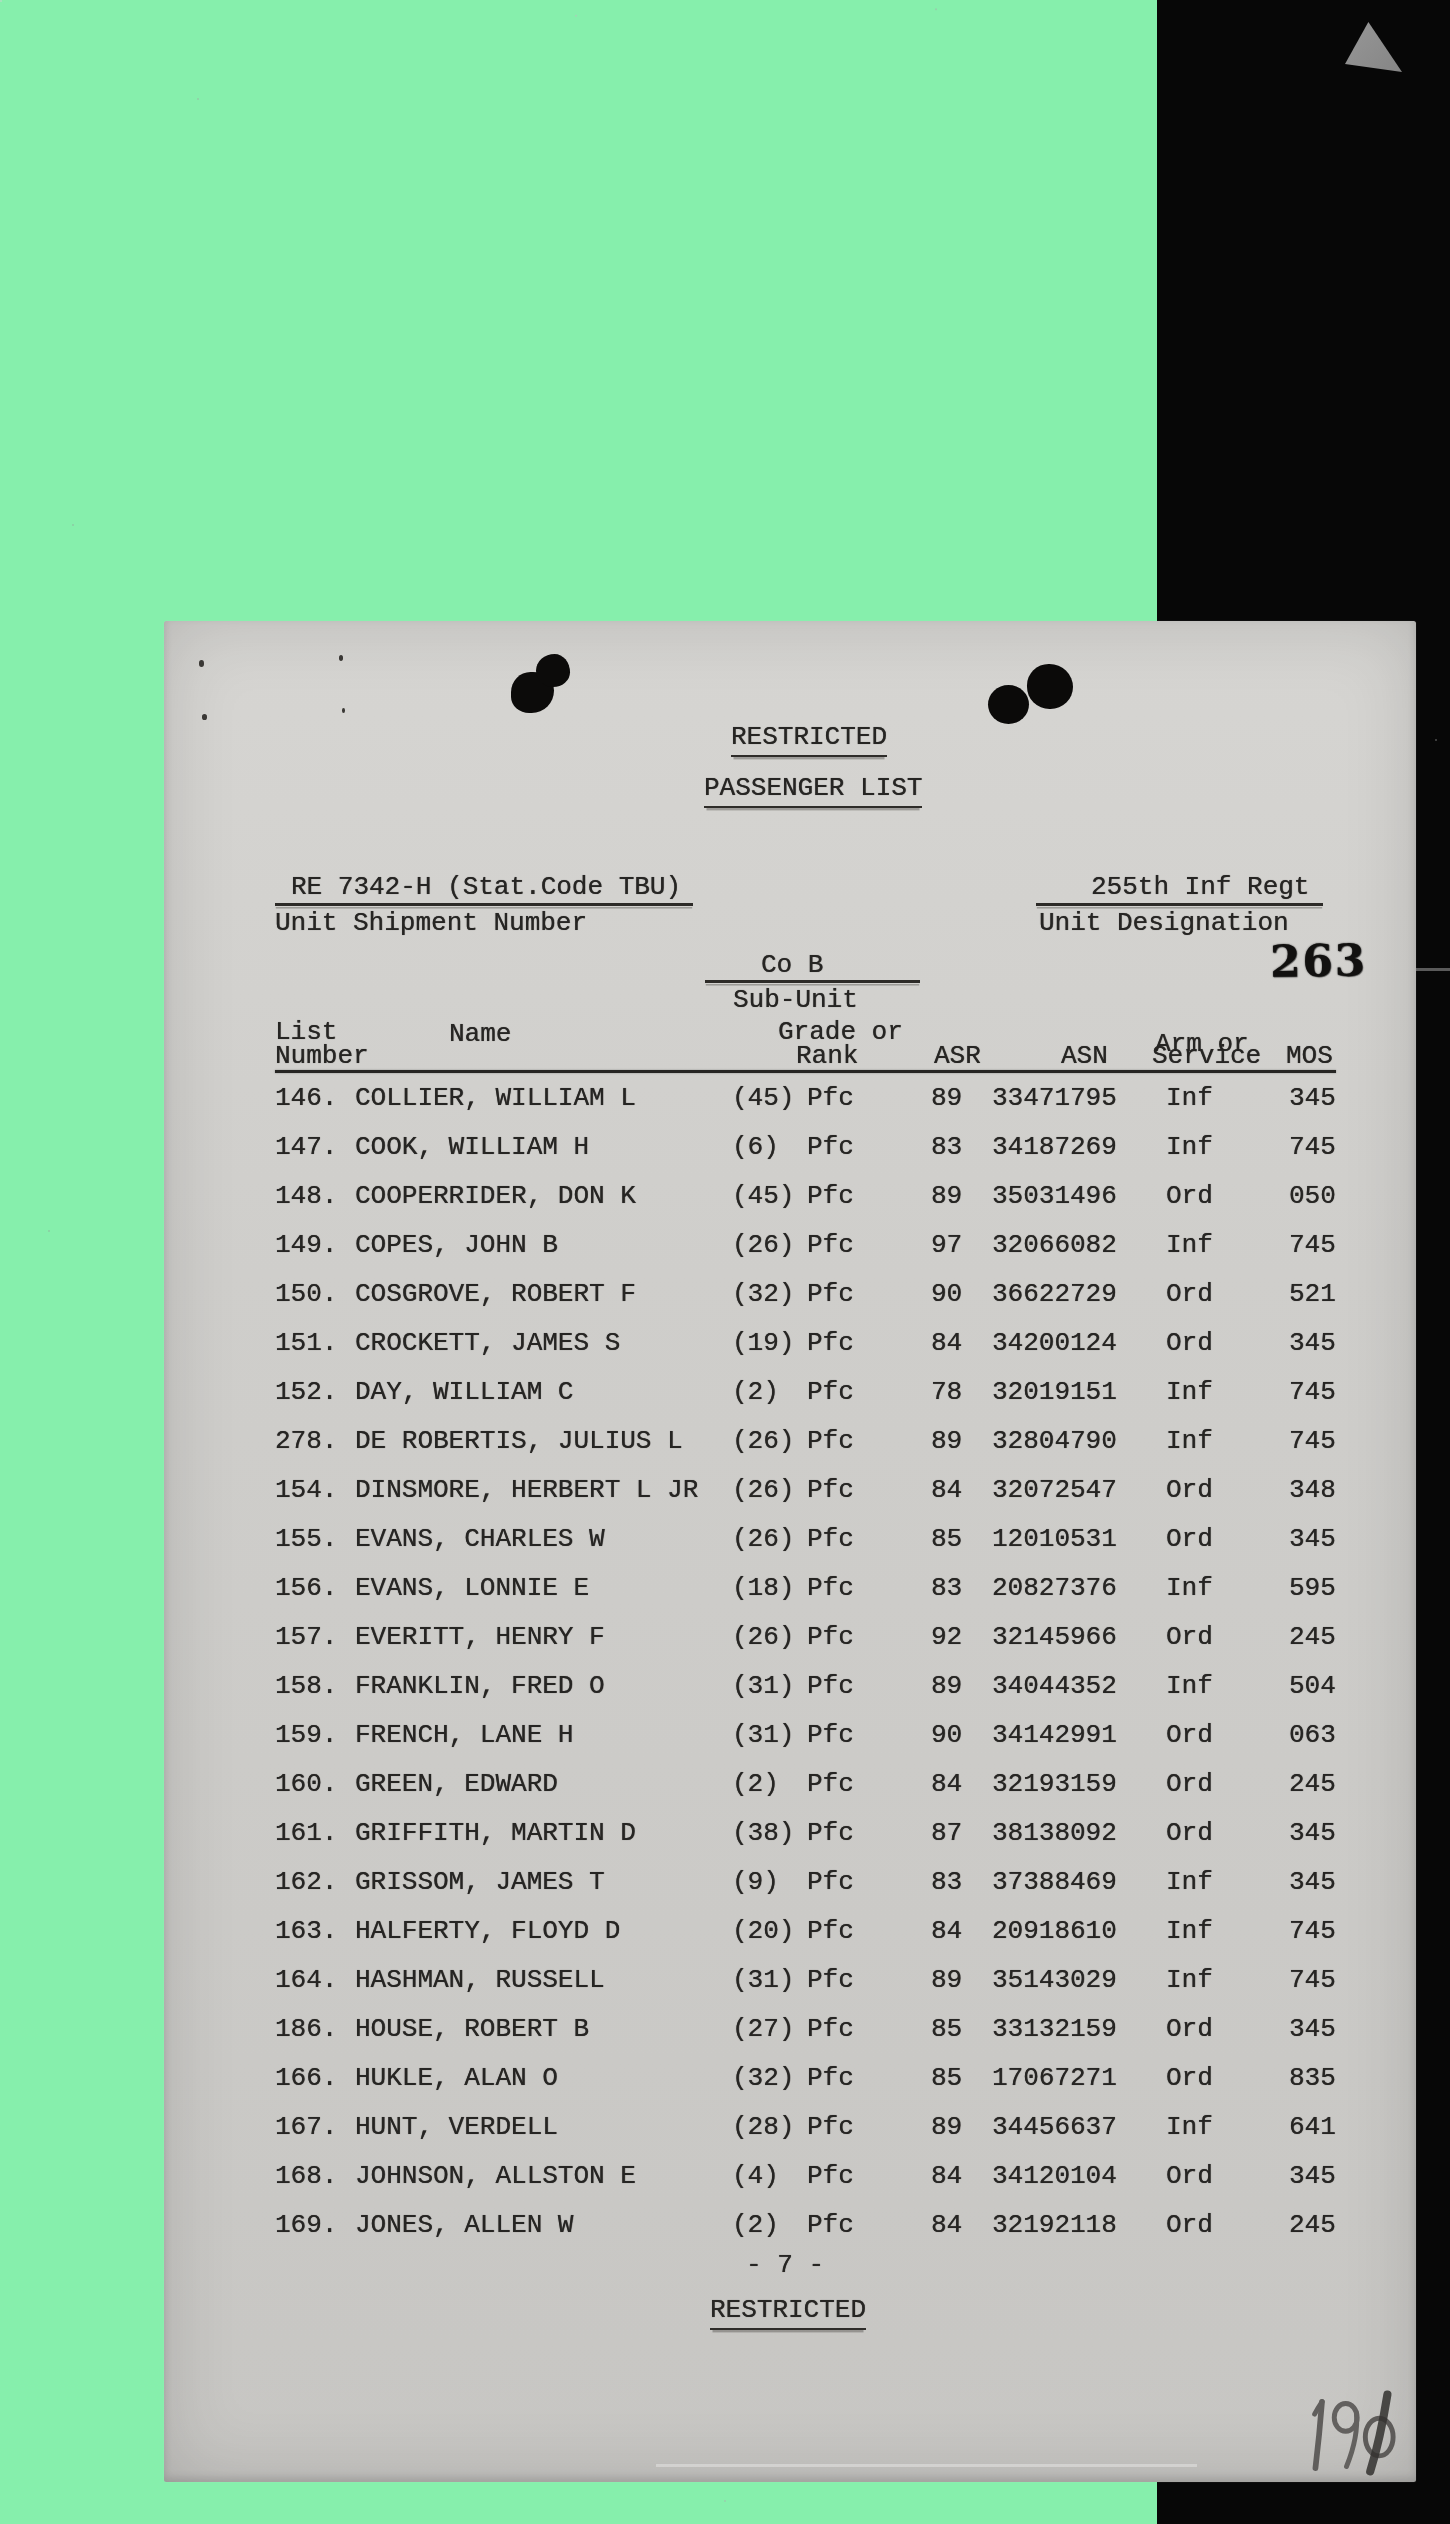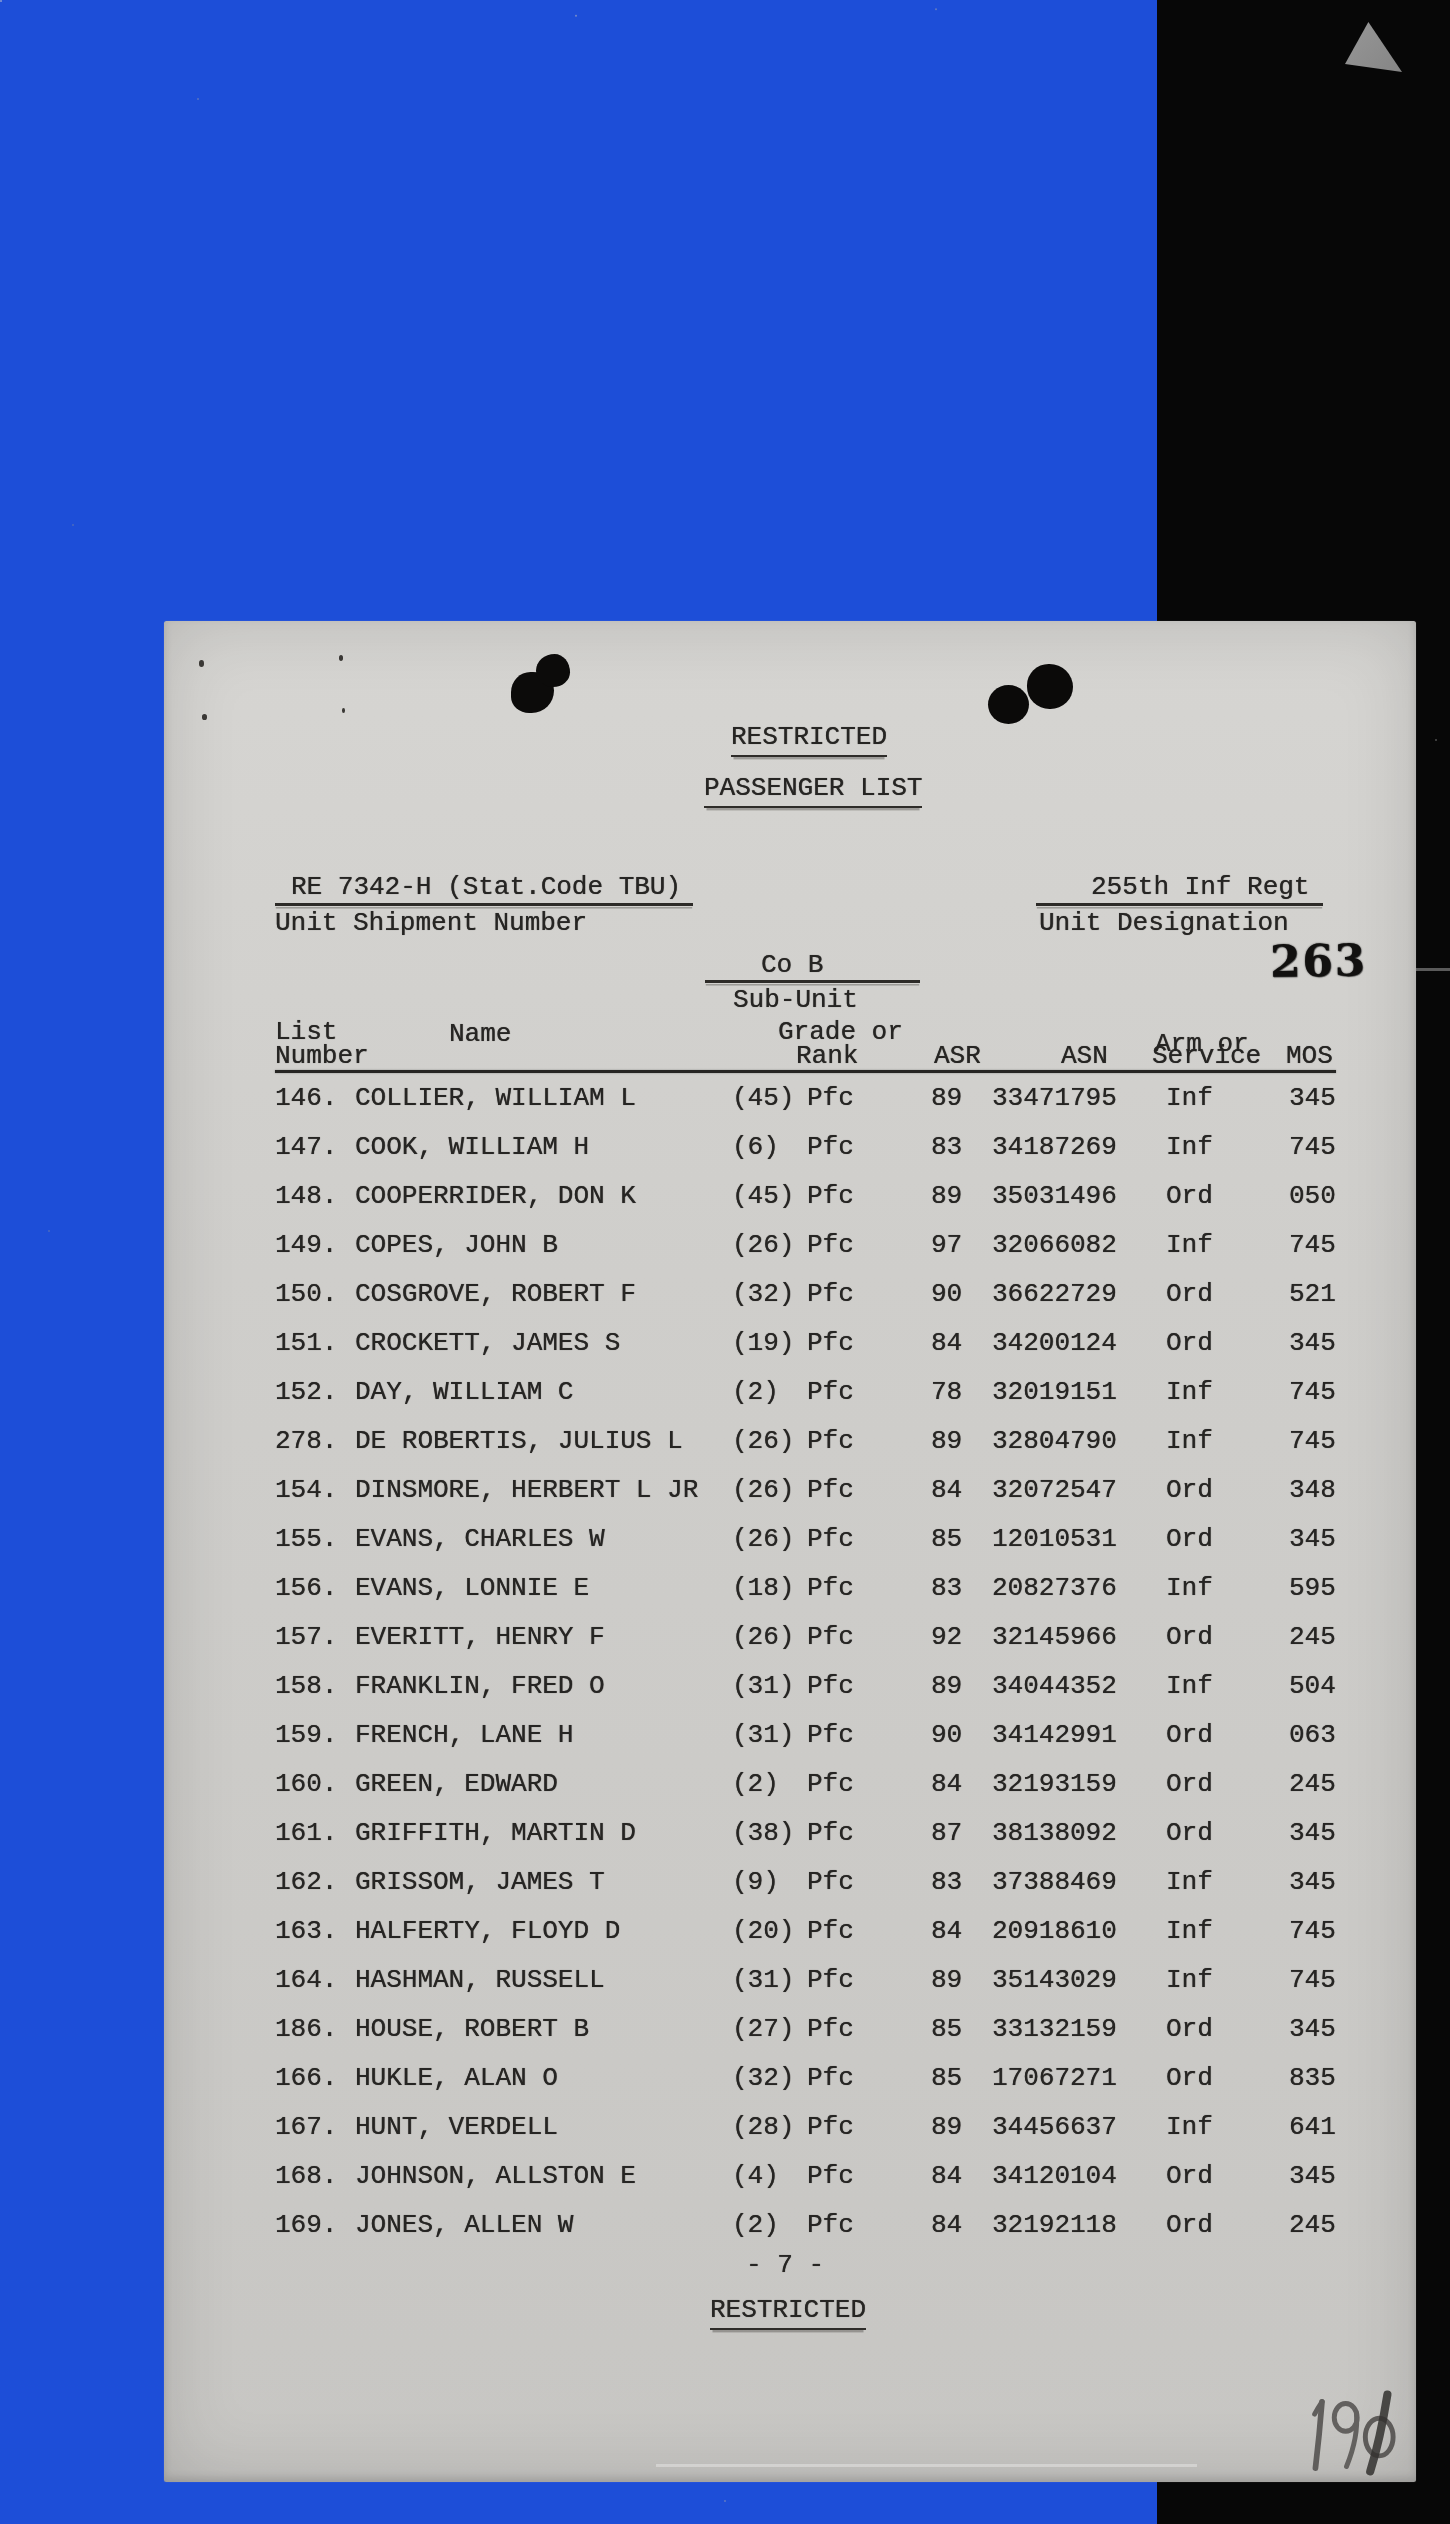--- a/index.html
+++ b/index.html
@@ -3,21 +3,21 @@
 <meta charset="utf-8">
 <style>
   html,body{margin:0;padding:0;}
   body{
     width:1451px;height:2525px;
     background:#070707;
     position:relative;
     overflow:hidden;
     font-family:"Liberation Mono","DejaVu Sans Mono",monospace;
   }
-  #canvas{position:absolute;inset:0;width:1157px;height:2525px;background:#1d4ed8;}
+  #canvas{position:absolute;inset:0;width:1157px;height:2525px;background:#86efac;}
 
   
   .corner-triangle{
     position:absolute;left:1345px;top:22px;width:57px;height:50px;
     background:linear-gradient(135deg,#979797,#858585);
     clip-path:polygon(41% 0, 0 84%, 100% 100%);
   }
   .edge-line{position:absolute;left:1416px;top:968px;width:35px;height:2.5px;background:#6f6f6f;opacity:.8;}
   .bg-speck{position:absolute;width:1.6px;height:1.6px;background:rgba(210,210,210,.55);border-radius:50%;
     box-shadow: 575px 14.7px 0 rgba(190,190,190,.5),

